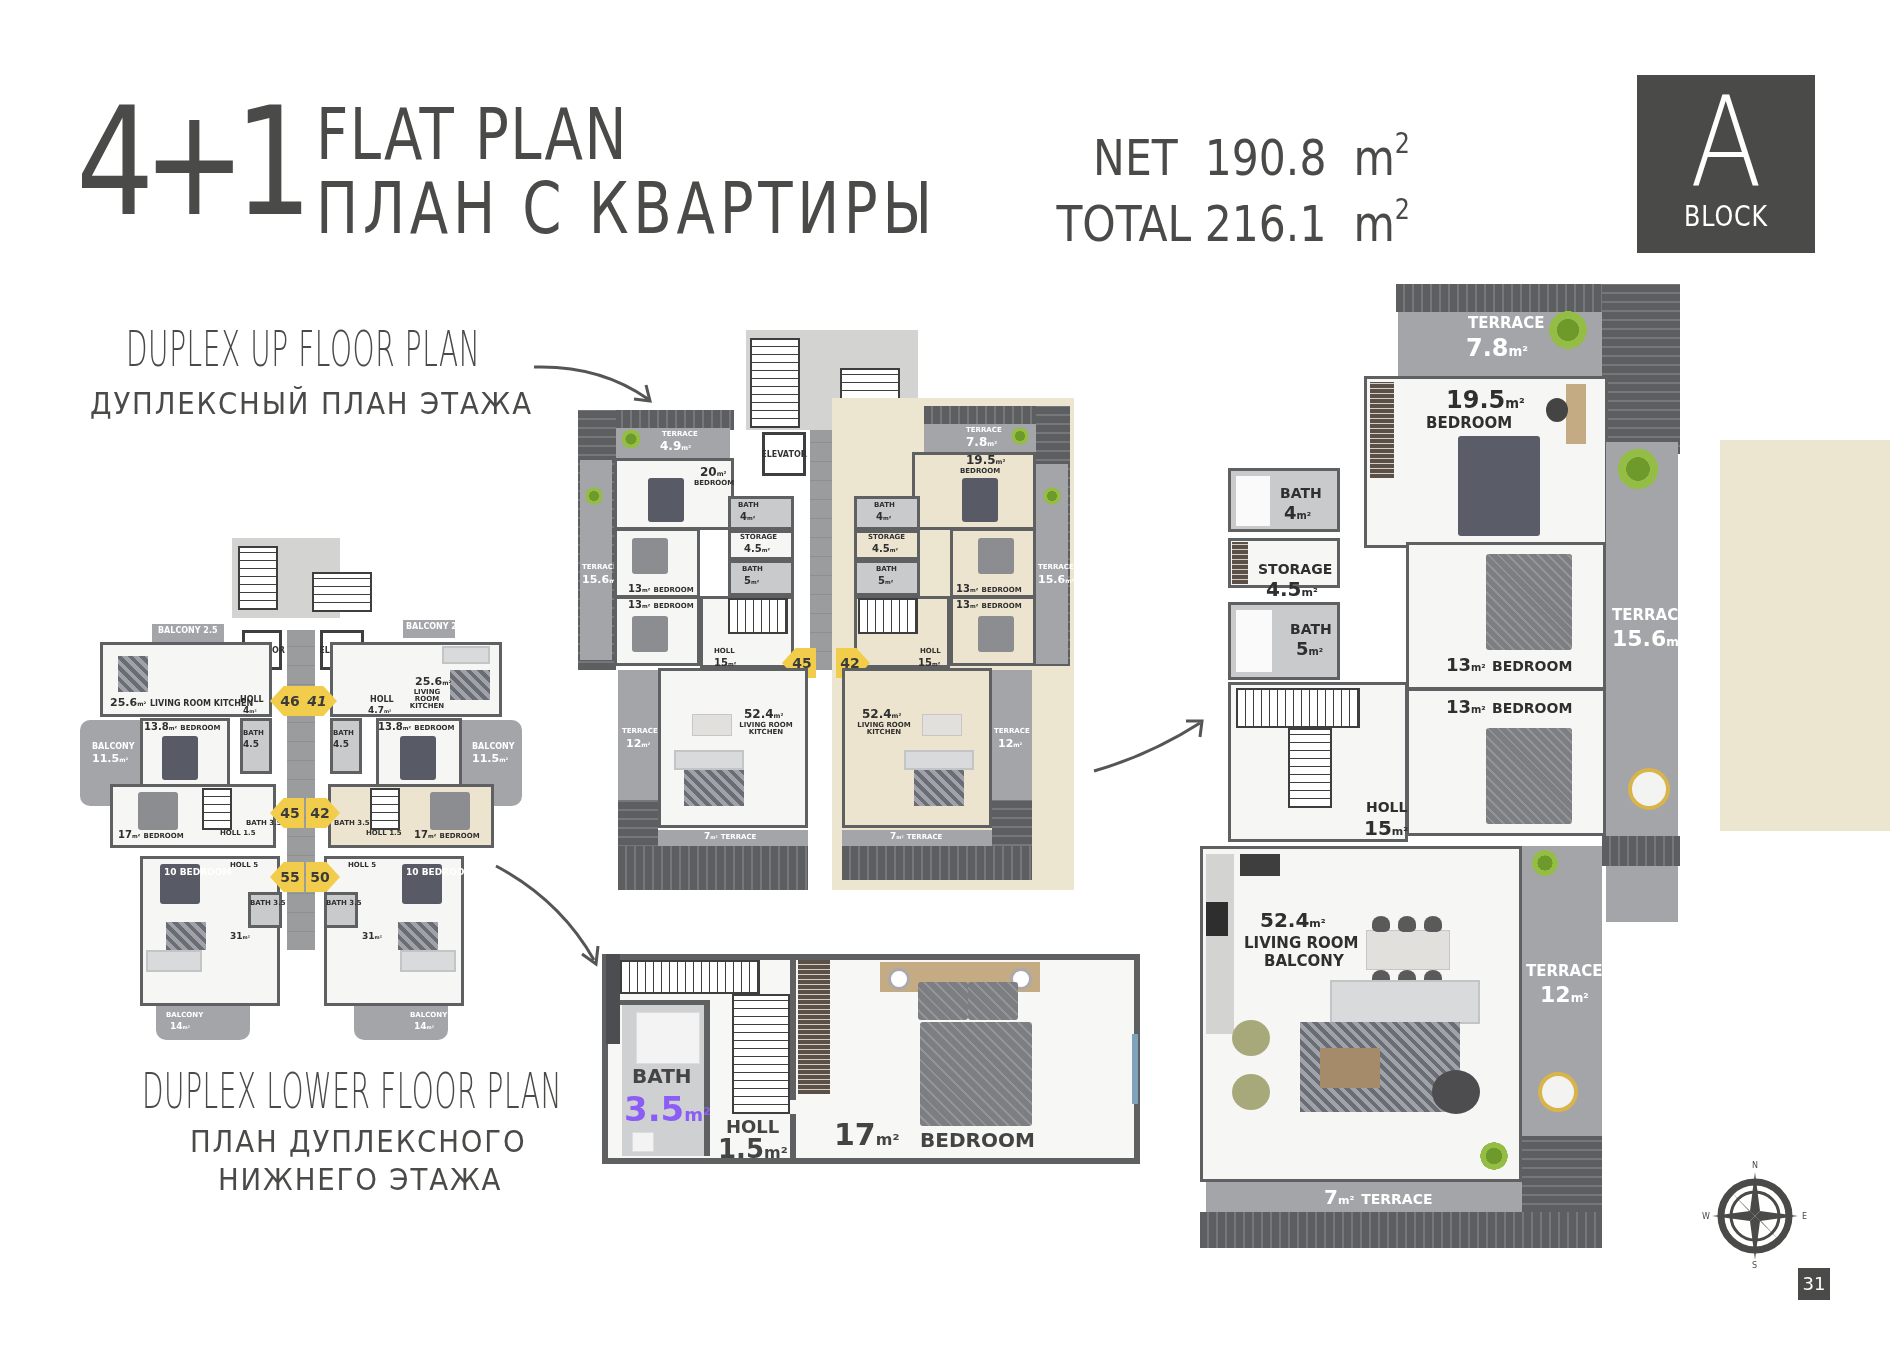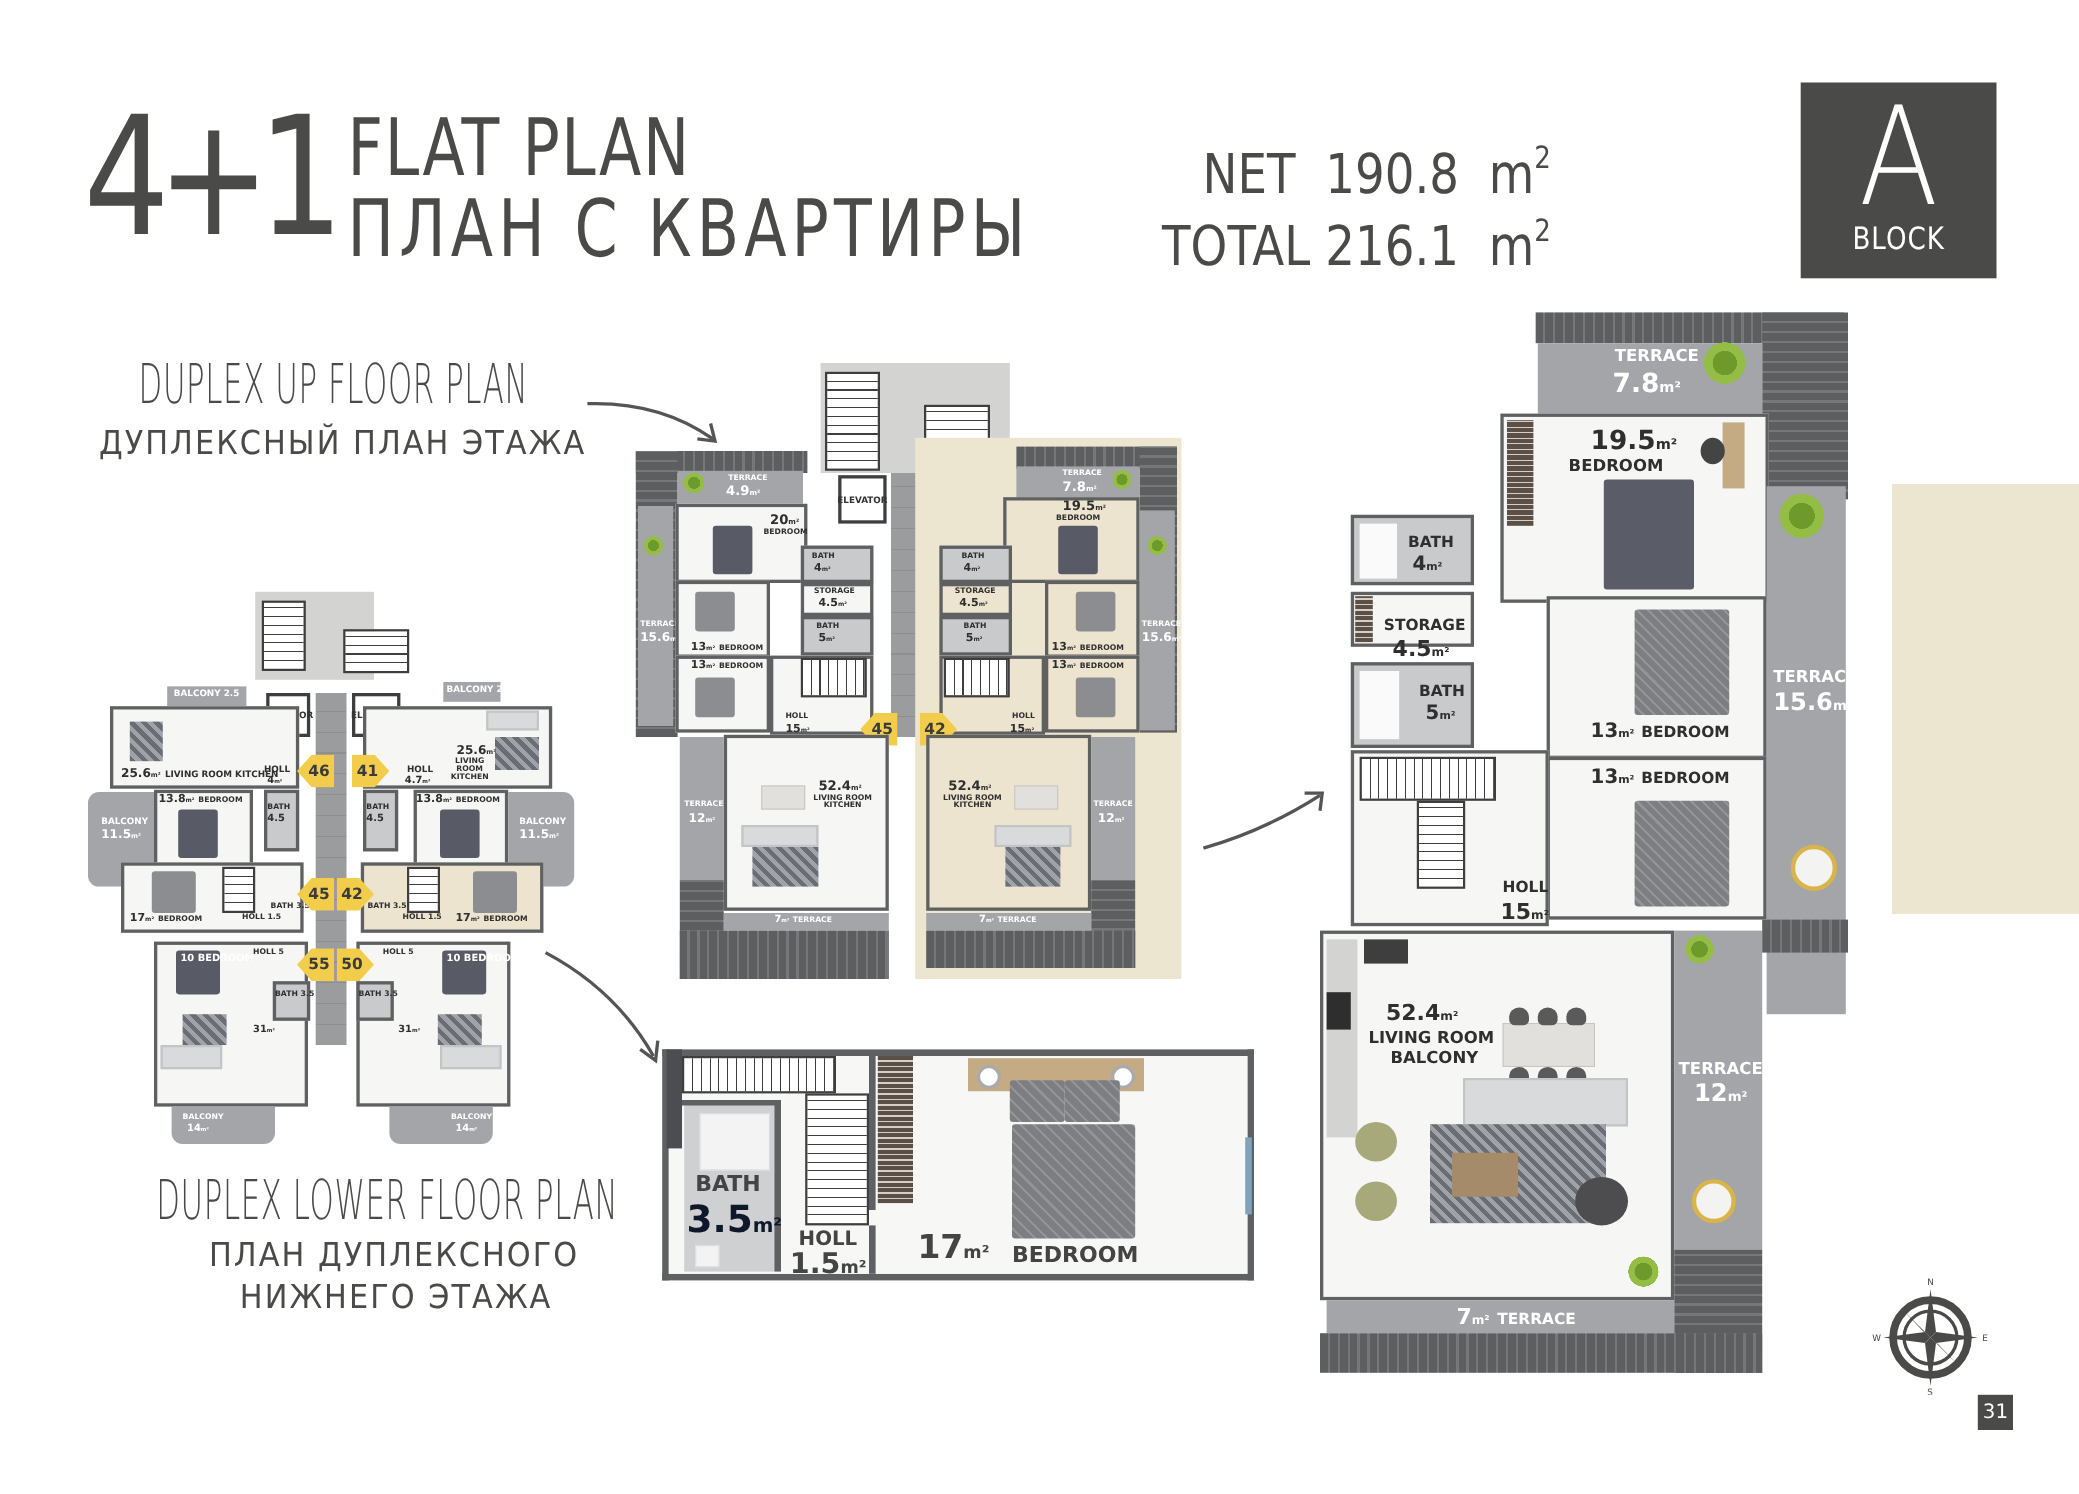--- a/index.html
+++ b/index.html
@@ -144,21 +144,21 @@
   <div class="label" style="left:288px; top:176px; font-size:9px;"><span>4.7</span><span class="m">m²</span></div>
   <div class="room grey" style="left:250px; top:188px; width:32px; height:56px;"></div>
   <div class="label" style="left:253px; top:200px; font-size:7px;"><span>BATH</span></div>
   <div class="label" style="left:253px; top:210px; font-size:9px;"><span>4.5</span></div>
   <div class="room" style="left:296px; top:188px; width:86px; height:88px;"></div>
   <div class="bed dark" style="left:320px; top:206px; width:36px; height:44px;"></div>
   <div class="label" style="left:298px; top:192px; font-size:10px;"><span>13.8</span><span class="m">m²</span> <span style="font-size:7px">BEDROOM</span></div>
   <div class="terrace" style="left:382px; top:190px; width:60px; height:86px; border-radius:0 10px 10px 0;"></div>
   <div class="label w" style="left:392px; top:213px; font-size:8px;"><span>BALCONY</span></div>
   <div class="label w" style="left:392px; top:223px; font-size:11px;"><span>11.5</span><span class="m">m²</span></div>
-  <div class="tag right" style="left:240px; top:156px;">41</div>
+  <div class="tag right" style="left:223px; top:156px;font-style:italic;">41</div>
 
   <div class="room" style="left:30px; top:254px; width:166px; height:64px;"></div>
   <div class="bed" style="left:58px; top:262px; width:40px; height:38px;"></div>
   <div class="stairs" style="left:122px; top:258px; width:30px; height:42px;"></div>
   <div class="label" style="left:38px; top:300px; font-size:10px;"><span>17</span><span class="m">m²</span> <span style="font-size:7px">BEDROOM</span></div>
   <div class="label" style="left:140px; top:300px; font-size:7px;"><span>HOLL</span> <span>1.5</span></div>
   <div class="label" style="left:166px; top:290px; font-size:7px;"><span>BATH</span> <span>3.5</span></div>
   <div class="tag left" style="left:190px; top:268px;">45</div>
 
   <div class="room beige" style="left:248px; top:254px; width:166px; height:64px;"></div>
@@ -332,21 +332,21 @@
   <div class="stairs" style="left:130px; top:40px; width:58px; height:120px;"></div>
   <div class="wardrobe" style="left:196px; top:6px; width:32px; height:134px;"></div>
   <div class="wall" style="left:188px; top:6px; width:6px; height:140px;"></div>
 
   <div class="abs" style="left:20px; top:50px; width:82px; height:152px; background:#cfd0d2;"></div>
   <div class="abs" style="left:34px; top:58px; width:64px; height:52px; background:#f3f3f3; border:1px solid #ddd;"></div>
   <div class="abs" style="left:30px; top:178px; width:22px; height:20px; background:#f3f3f3; border:1px solid #ddd;"></div>
   <div class="wall" style="left:102px; top:50px; width:6px; height:152px;"></div>
   <div class="wall" style="left:18px; top:46px; width:90px; height:5px;"></div>
   <div class="label" style="left:30px; top:112px; font-size:20px; color:#444;">BATH</div>
-  <div class="label" style="left:22px; top:138px; font-size:34px; color:#0f172a;"><span>3.5</span><span class="m" style="font-size:18px">m²</span></div>
+  <div class="label" style="left:22px; top:138px; font-size:34px; color:#8b5cf6;"><span>3.5</span><span class="m" style="font-size:18px">m²</span></div>
 
   <div class="label" style="left:124px; top:164px; font-size:18px; color:#444;">HOLL</div>
   <div class="label" style="left:116px; top:182px; font-size:26px; color:#444;"><span>1.5</span><span class="m" style="font-size:16px">m²</span></div>
   <div class="wall" style="left:188px; top:160px; width:6px; height:44px;"></div>
 
   <div class="abs" style="left:278px; top:8px; width:160px; height:30px; background:#c4ab83;"></div>
   <div class="abs" style="left:286px; top:14px; width:22px; height:22px; border-radius:50%; background:#fff; border:3px solid #aaa;"></div>
   <div class="abs" style="left:408px; top:14px; width:22px; height:22px; border-radius:50%; background:#fff; border:3px solid #aaa;"></div>
   <div class="bed" style="left:318px; top:68px; width:112px; height:104px; background:repeating-linear-gradient(45deg,#7d7e82 0 6px,#939498 6px 8px);"></div>
   <div class="pillow" style="left:316px; top:28px; width:50px; height:38px; background:repeating-linear-gradient(45deg,#7d7e82 0 6px,#939498 6px 8px);"></div>

